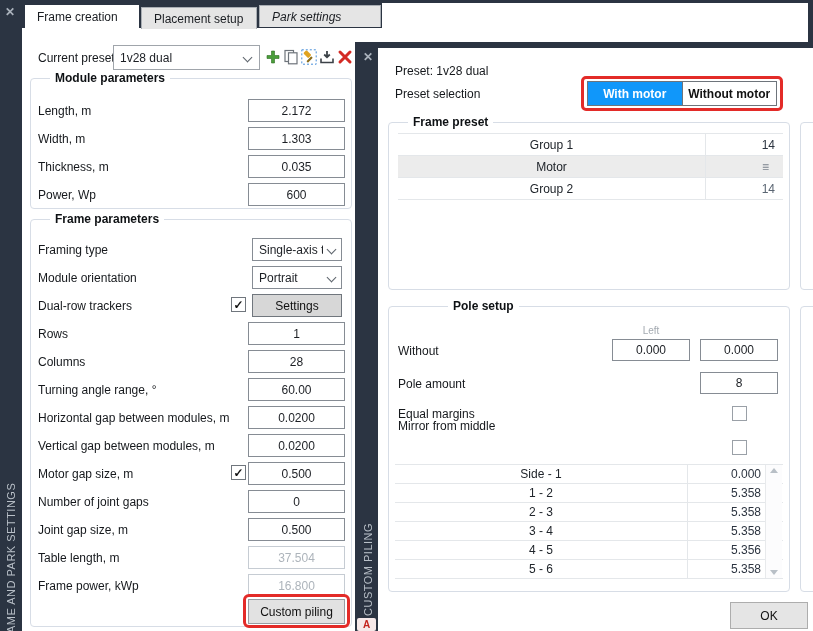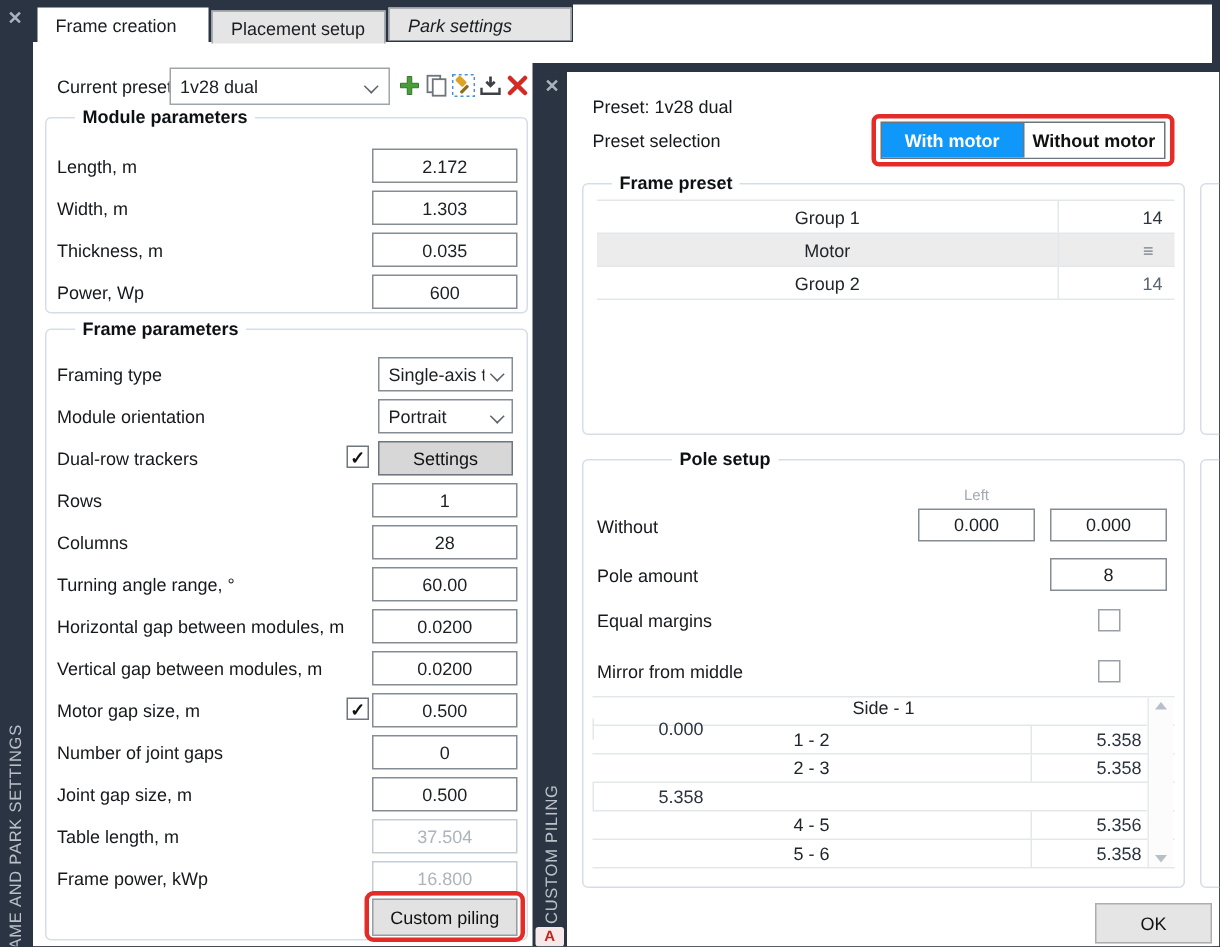--- a/index.html
+++ b/index.html
@@ -176,37 +176,38 @@
 
   <div class="hdr-sm" style="left:612px;top:325px;">Left</div>
   <div class="hdr-sm" style="left:700px;top:325px;margin-top:48px;">Right</div>
   <div class="lbl" style="left:398px;top:344px;">Without</div>
   <div class="inp" style="left:612px;top:339px;width:78px;height:22px;">0.000</div>
   <div class="inp" style="left:700px;top:339px;width:78px;height:22px;">0.000</div>
   <div class="lbl" style="left:398px;top:377px;">Pole amount</div>
   <div class="inp" style="left:700px;top:372px;width:78px;height:22px;">8</div>
   <div class="lbl" style="left:398px;top:407px;">Equal margins</div>
   <div class="cb" style="left:732px;top:406px;border-color:#9aa0a7;"></div>
-  <div class="lbl" style="left:398px;top:441px;text-align:right;">Mirror from middle</div>
+  <div class="lbl" style="left:398px;top:419px;text-align:right;">Mirror from middle</div>
   <div class="cb" style="left:732px;top:440px;border-color:#9aa0a7;"></div>
 
   <div class="abs" style="left:395px;top:464px;width:388px;border-top:1px solid #e4e7ea;">
-    <div class="trow" style="height:19px;flex-direction:column;">
+    <div class="trow" style="height:19px;">
       <div class="tcell-l">Side  -  1</div>
       <div class="tcell-v" style="width:96px;padding-right:22px;">0.000</div>
     </div>
     <div class="trow" style="height:19px;">
       <div class="tcell-l">1  -  2</div>
       <div class="tcell-v" style="width:96px;padding-right:22px;">5.358</div>
     </div>
     <div class="trow" style="height:19px;">
       <div class="tcell-l">2  -  3</div>
       <div class="tcell-v" style="width:96px;padding-right:22px;">5.358</div>
     </div>
     <div class="trow" style="height:19px;">
+      <div class="tcell-l">3  -  4</div>
       <div class="tcell-v" style="width:96px;padding-right:22px;">5.358</div>
     </div>
     <div class="trow" style="height:19px;">
       <div class="tcell-l">4  -  5</div>
       <div class="tcell-v" style="width:96px;padding-right:22px;">5.356</div>
     </div>
     <div class="trow" style="height:19px;">
       <div class="tcell-l">5  -  6</div>
       <div class="tcell-v" style="width:96px;padding-right:22px;">5.358</div>
     </div>

